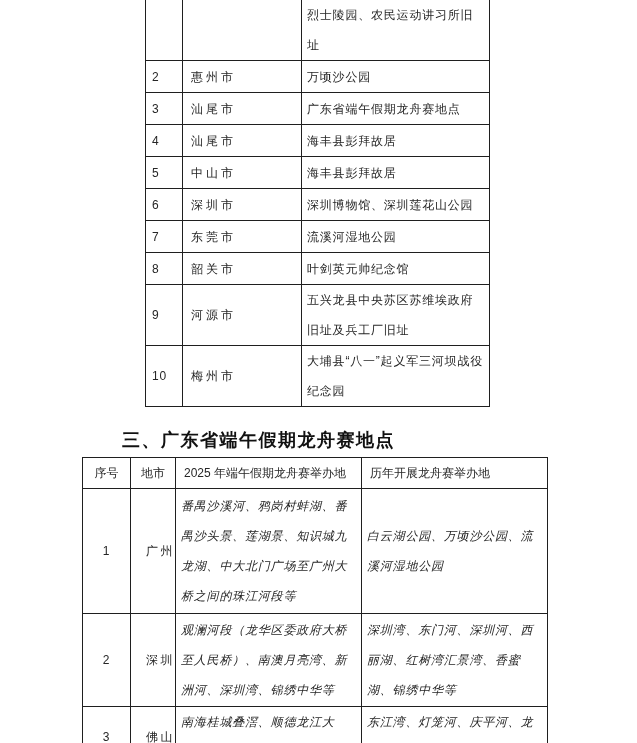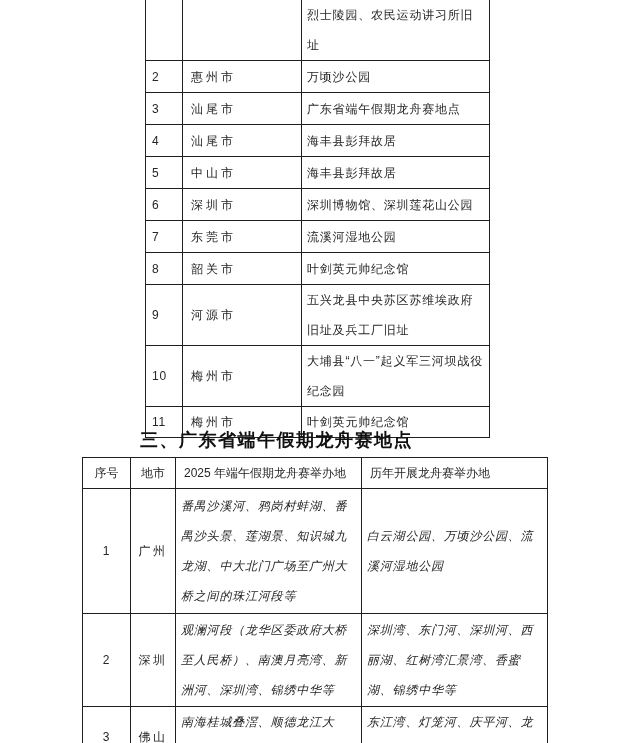--- a/index.html
+++ b/index.html
@@ -33,35 +33,35 @@
   .t1 td.city { padding-left: 8px; letter-spacing: 3px; }
   .t1 td.site { padding: 0 3px 0 5px; }
   .r35 { height: 35px; }
   .r32 { height: 32px; }
   .r61 { height: 61px; }
   .r30 { height: 30px; }
 
   
   .heading {
     position: absolute;
-    left: 140px;
+    left: 122px;
     top: 428px;
     font-size: 18px;
     font-weight: bold;
     letter-spacing: 1.5px;
     color: #111111;
     white-space: nowrap;
   }
 
   
   .t2 { position: absolute; left: 82px; top: 457px; width: 465px; }
   .t2 th { letter-spacing: 0; white-space: nowrap; padding-left: 8px; }
   .t2 th.c  { text-align: center; padding-left: 0; margin-left: 31px; }
   .t2 td.seq  { text-align: center; }
-  .t2 td.city { text-align: center; letter-spacing: 2.5px; }
+  .t2 td.city { text-align: right; letter-spacing: 2.5px; }
   .t2 td.venue { padding: 0 5px; font-style: italic; }
   .rh30  { height: 30px; }
   .r125  { height: 125px; }
   .r93   { height: 93px; }
   .r60   { height: 60px; }
 </style>
 </head>
 <body>
 
 <div class="page">
@@ -116,25 +116,20 @@
     <tr class="r61">
       <td class="seq">9</td>
       <td class="city">河源市</td>
       <td class="site">五兴龙县中央苏区苏维埃政府旧址及兵工厂旧址</td>
     </tr>
     <tr class="r61">
       <td class="seq">10</td>
       <td class="city">梅州市</td>
       <td class="site">大埔县“八一”起义军三河坝战役纪念园</td>
     </tr>
-    <tr class="r30">
-      <td class="seq">11</td>
-      <td class="city">梅州市</td>
-      <td class="site">叶剑英元帅纪念馆</td>
-    </tr>
   </tbody>
     </table>
 
   <div class="heading">三、广东省端午假期龙舟赛地点</div>
 
   <table class="t2">
     <colgroup>
         <col style="width:48px">
         <col style="width:45px">
         <col style="width:186px">

